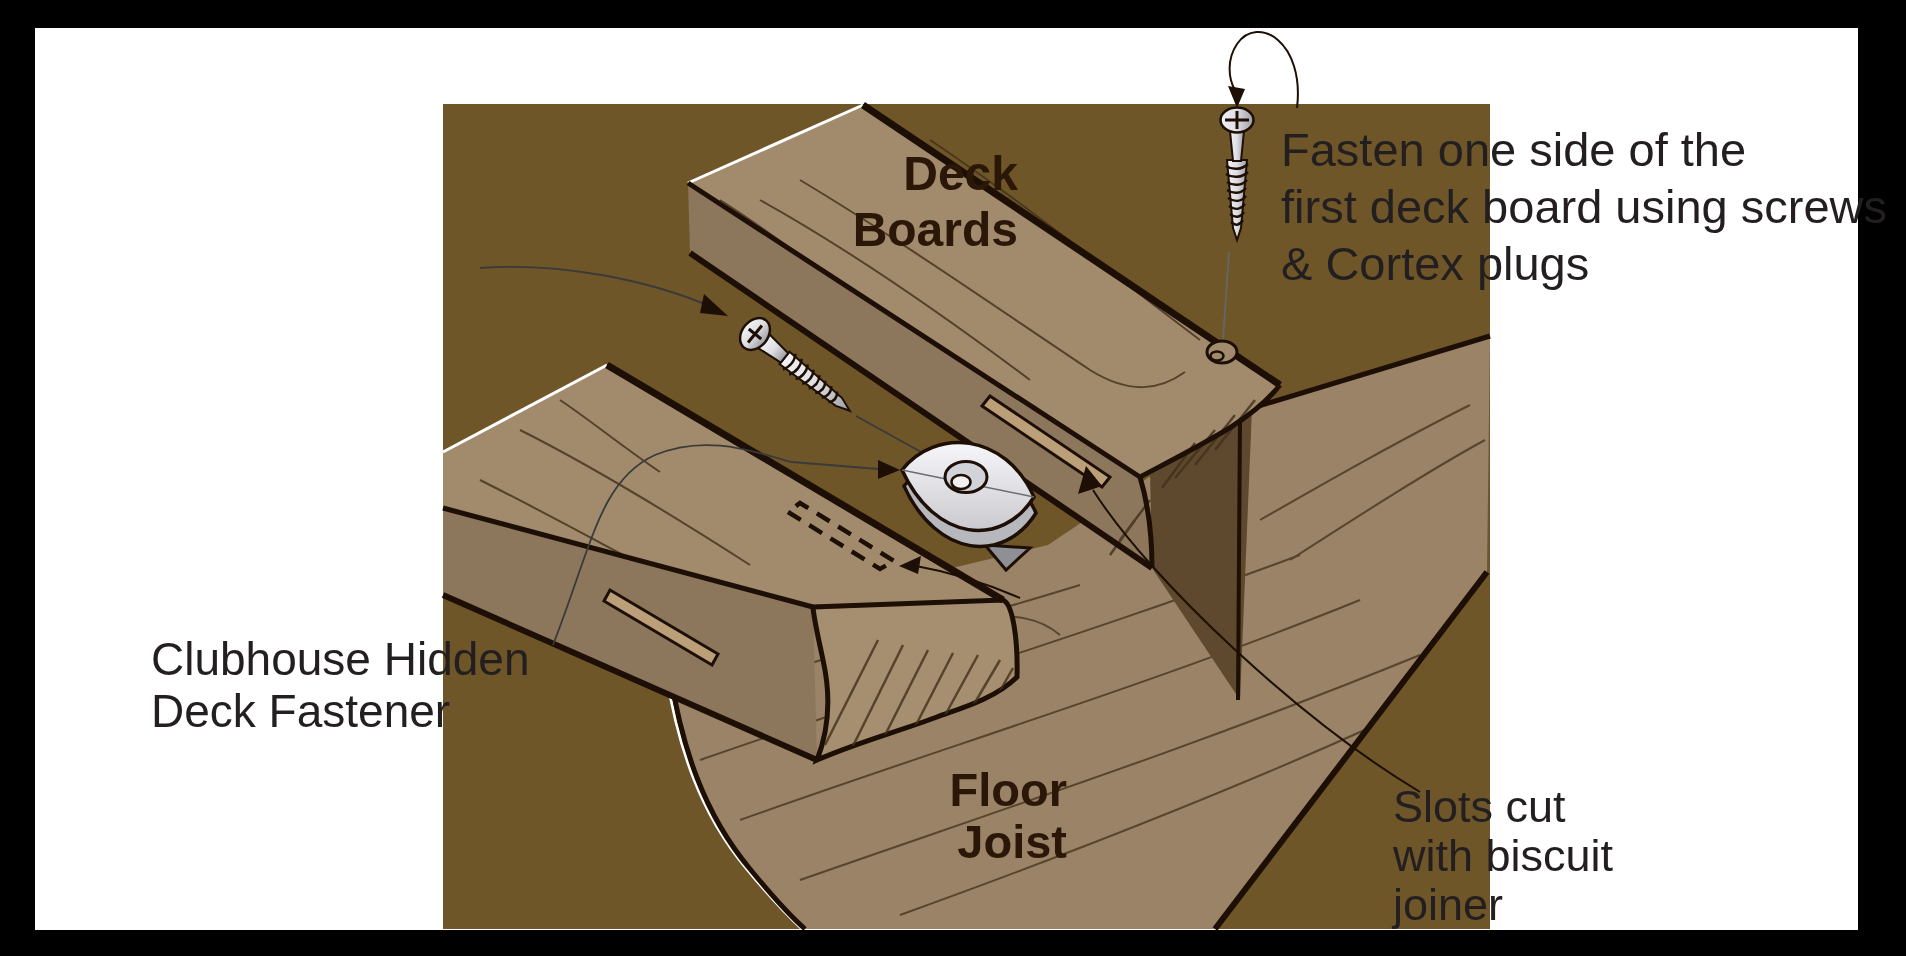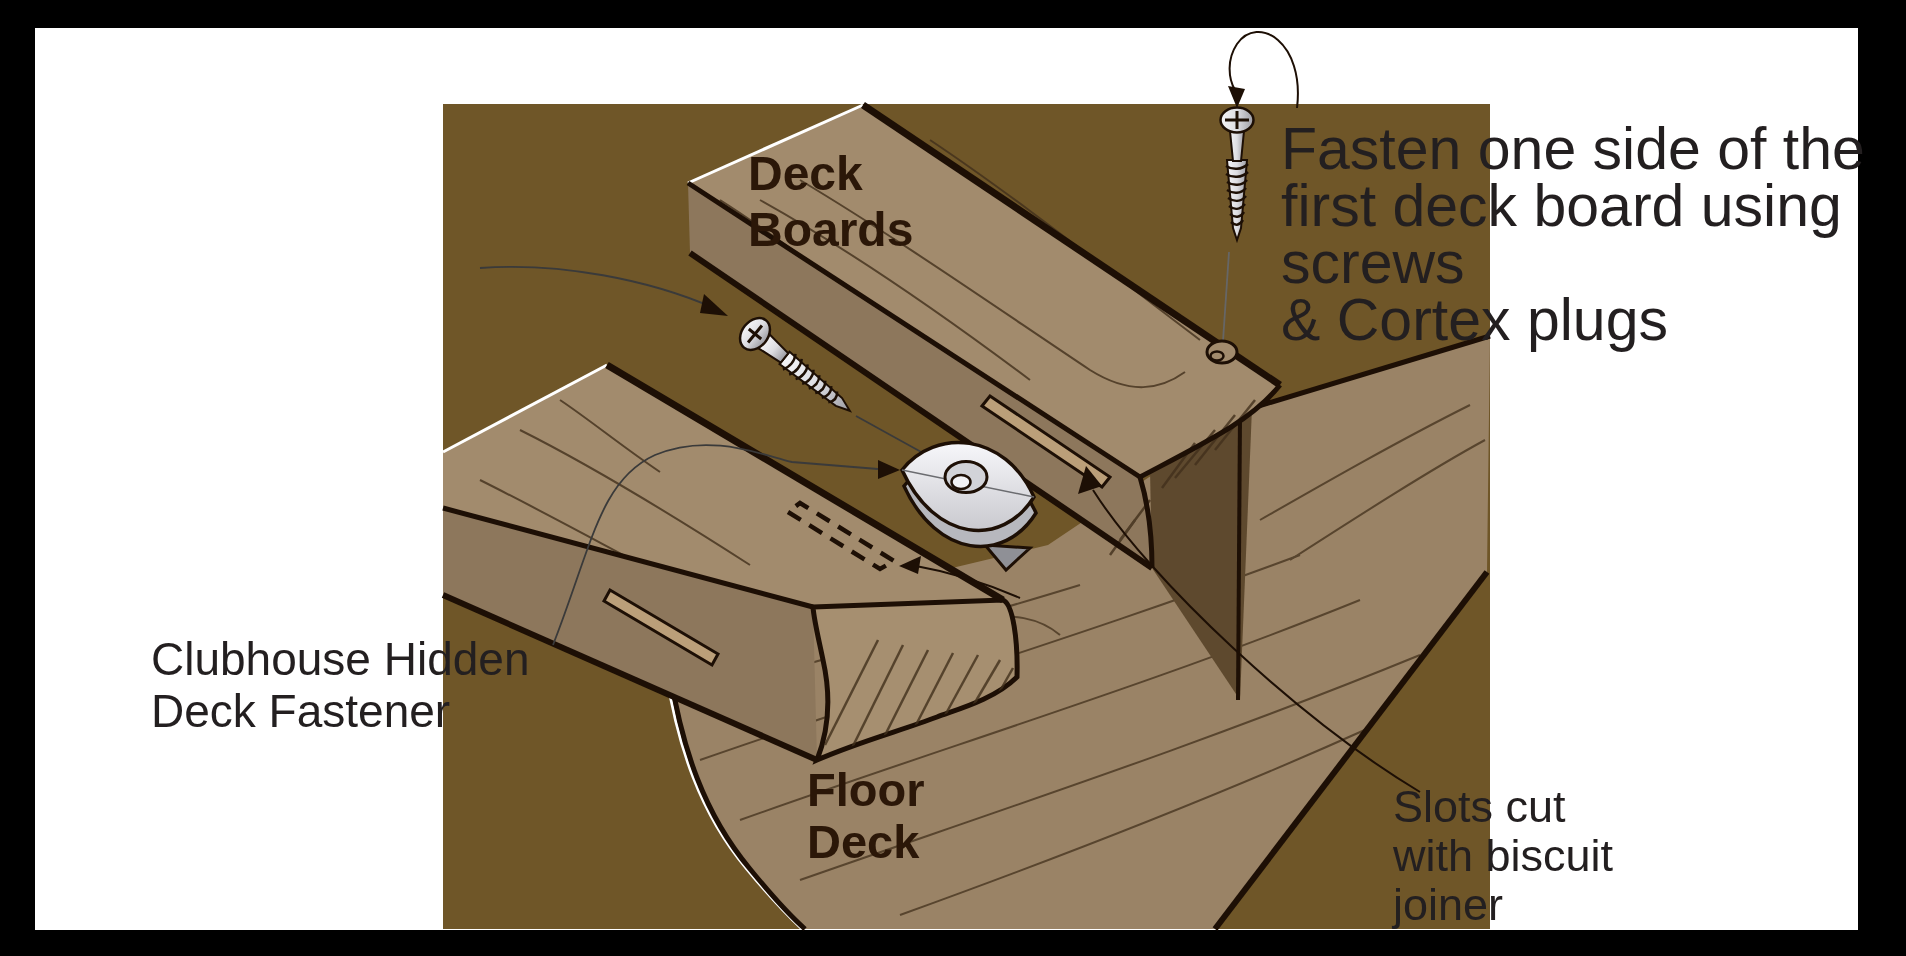--- a/index.html
+++ b/index.html
@@ -3,23 +3,23 @@
 <meta charset="utf-8">
 <style>
   html,body{margin:0;padding:0;background:#000;}
   .stage{position:relative;width:1906px;height:956px;background:var(--c-frame,#000);overflow:hidden;
          font-family:"Liberation Sans","DejaVu Sans",sans-serif;}
   .canvas{position:absolute;left:35px;top:28px;width:1823px;height:902px;background:var(--c-white,#fff);}
   .panel{position:absolute;left:443px;top:104px;width:1047px;height:825px;background:var(--c-panel,#6F5628);}
   svg.art{position:absolute;left:0;top:0;width:1906px;height:956px;}
   .label{position:absolute;white-space:pre-line;color:var(--c-text,#231F20);z-index:5;}
   .lbl-plain{font-size:46px;line-height:55px;font-weight:400;letter-spacing:0px;}
-  .lbl-bold{font-weight:700;color:var(--c-label_dark,#2B1708);text-align:left;}
+  .lbl-bold{font-weight:700;color:var(--c-label_dark,#2B1708);text-align:right;}
   #lbl-blacktrim{left:30px;top:210px;}
-  #lbl-fasten{left:1281px;top:121px;font-size:59px;line-height:57px;}
+  #lbl-fasten{left:1281px;top:121px;font-size:47px;line-height:57px;}
   #lbl-clubhouse{left:151px;top:633px;line-height:52px;}
   #lbl-slots{left:1393px;top:782px;font-size:45px;line-height:49px;}
   #lbl-deckboards{left:748px;top:146px;width:270px;font-size:48px;line-height:56px;}
   #lbl-floorjoist{left:807px;top:764px;width:260px;font-size:47px;line-height:52px;}
 </style>
 </head>
 <body>
 
 <div class="stage">
   <div class="canvas"></div>
@@ -186,14 +186,14 @@
 first deck board using screws
 &amp; Cortex plugs</div>
   <div class="label lbl-plain" id="lbl-slots">Slots cut
 with biscuit
 joiner</div>
   <div class="label lbl-plain" id="lbl-clubhouse">Clubhouse Hidden
 Deck Fastener</div>
   <div class="label lbl-bold" id="lbl-deckboards">Deck
 Boards</div>
   <div class="label lbl-bold" id="lbl-floorjoist">Floor
-Deck</div>
+Joist</div>
 </div>
 
 </body></html>

